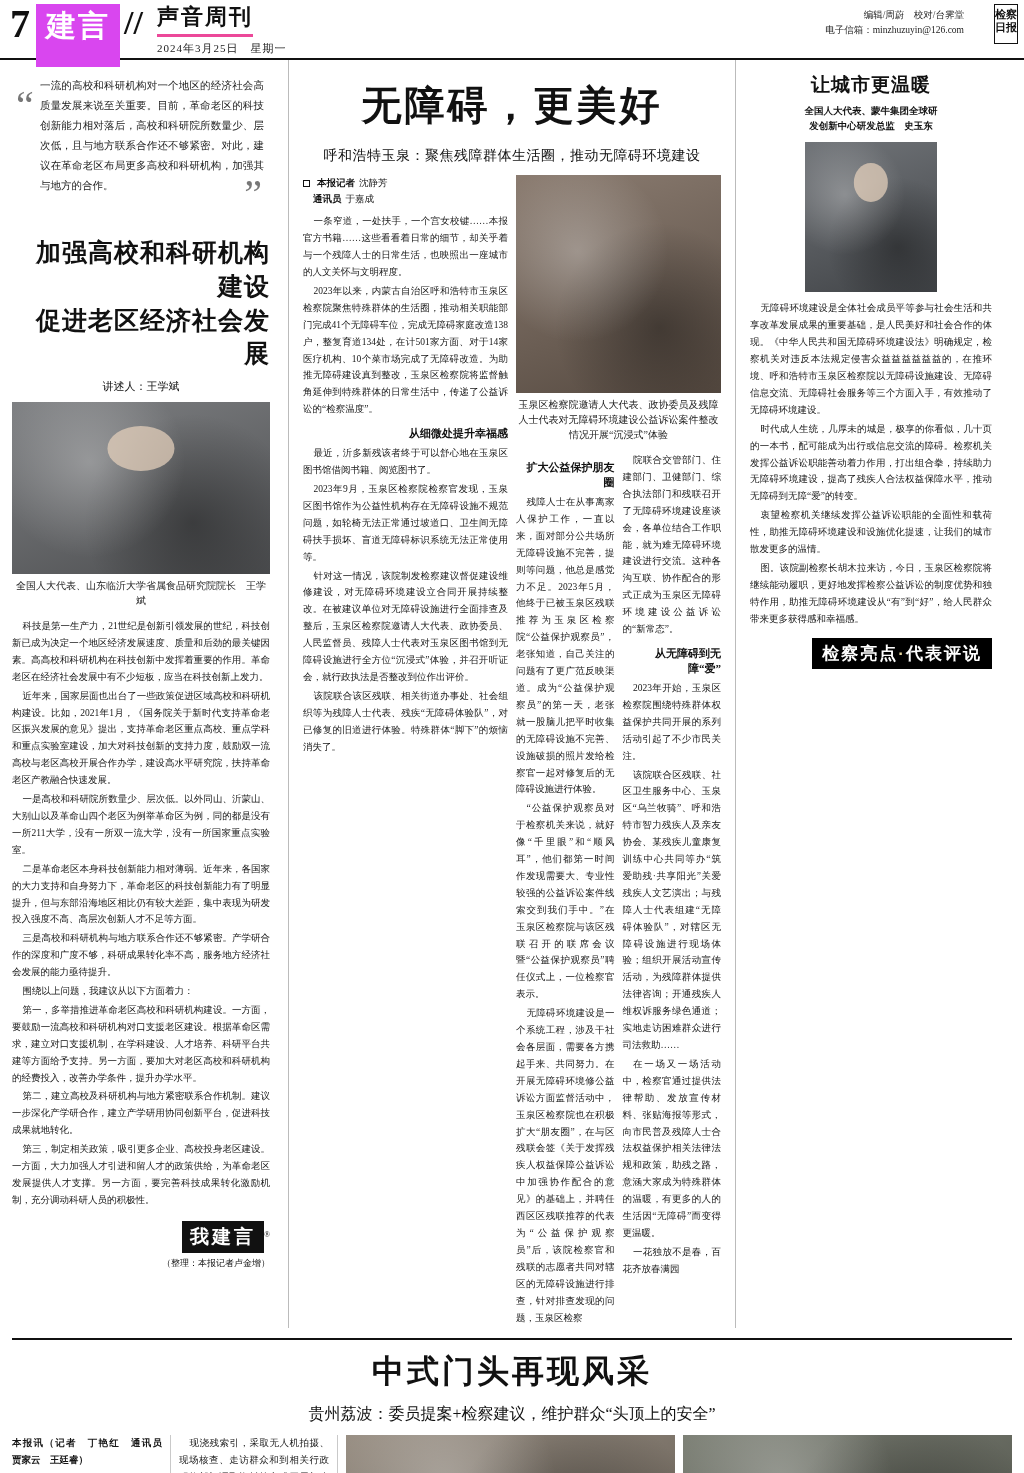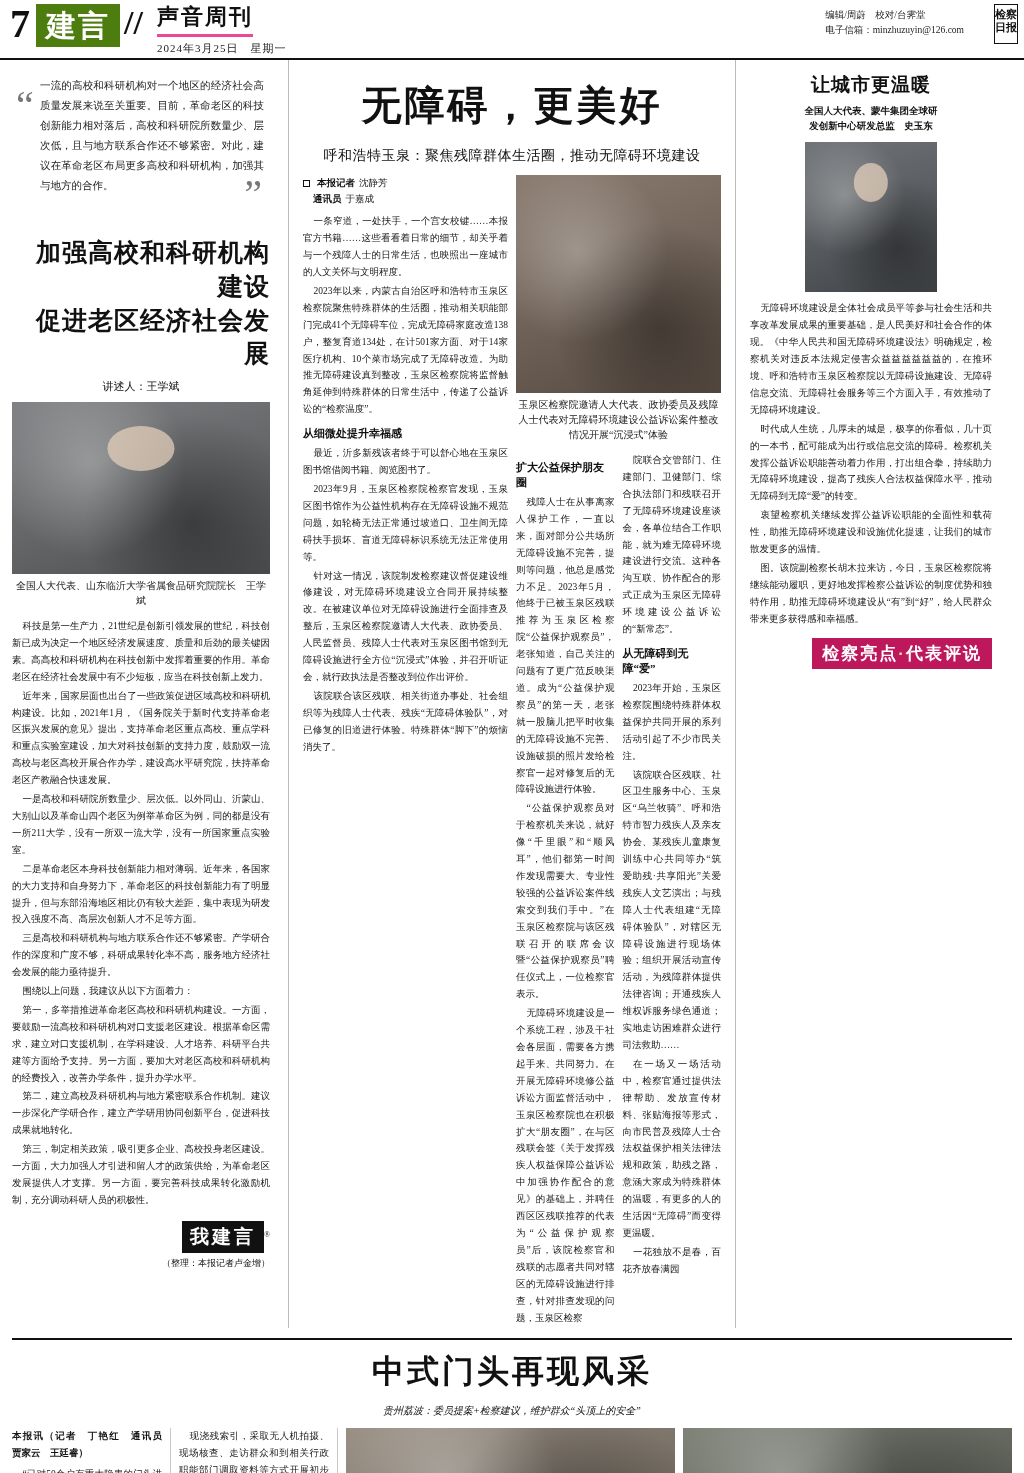--- a/index.html
+++ b/index.html
@@ -13,29 +13,29 @@
   }
   .page { position:relative; width:1024px; height:1473px; padding:0; }
 
   
   .masthead { position:relative; height:60px; border-bottom:2px solid #111; display:flex; align-items:flex-start; }
   .mh-pagenum {
     font-size:40px; font-weight:bold; line-height:1; padding:4px 6px 0 10px;
     font-family:"Liberation Serif", serif; color:#111;
   }
   .mh-logo-box {
-    background:#4d7c0f; color:#fff; font-size:30px; font-weight:bold;
-    padding:2px 10px 0 10px; margin-top:4px; letter-spacing:2px;
+    background:#d946ef; color:#fff; font-size:30px; font-weight:bold;
+    padding:2px 10px 20px 10px; margin-top:4px; letter-spacing:2px;
     font-family:"Liberation Sans", sans-serif;
   }
   .mh-slash { font-size:34px; font-weight:bold; margin:4px 0 0 4px; color:#111; }
   .mh-mid { margin-left:14px; margin-top:2px; }
   .mh-weekly { font-size:22px; font-weight:bold; letter-spacing:2px; border-bottom:3px solid #ec4899; padding-bottom:2px; display:inline-block;}
   .mh-date { font-size:11px; margin-top:4px; color:#222; letter-spacing:1px; }
-  .mh-right { margin-left:auto; font-size:9.5px; line-height:1.6; padding-right:60px; padding-top:8px; color:#222;}
+  .mh-right { margin-left:auto; text-align:right; font-size:9.5px; line-height:1.6; padding-right:60px; padding-top:8px; color:#222;}
   .mh-stamp {
     position:absolute; right:6px; top:4px; width:24px; height:40px;
     border:1.5px solid #111; font-size:11px; font-weight:bold; text-align:center;
     line-height:1.15; padding-top:3px; letter-spacing:0;
   }
 
   
   .cols { display:flex; }
   .rule-v { width:1px; background:#bbb; margin:0 8px; }
 
@@ -59,41 +59,41 @@
   .mark-wjy .reg { font-size:8px; vertical-align:super; }
   .editor-note { font-size:9px; text-align:right; margin-top:4px; }
 
   
   .colC { width:430px; padding:8px 6px 0 6px; }
   .title-main { text-align:center; font-size:40px; font-weight:bold; letter-spacing:3px; margin:10px 0 0; }
   .subtitle-main { text-align:center; font-size:14px; margin:14px 0 10px; letter-spacing:0.5px; }
   .byline { font-size:9.5px; line-height:1.7; }
   .byline .row { display:flex; gap:4px; align-items:center;}
   .byline .sq { display:inline-block; width:7px; height:7px; border:1px solid #111; margin-right:3px; }
-  .sub2 { font-size:11px; font-weight:bold; margin:8px 0 4px; }
+  .sub2 { font-size:11px; font-weight:bold; margin:8px 0 4px;text-align:right; }
   .photoC { width:100%; height:218px; background:#7b6a5d; }
   .three { display:flex; gap:8px; }
   .three > div { flex:1; }
 
   
   .colR { width:260px; padding:8px 12px 0 6px; }
   .r-title { text-align:center; font-size:19px; font-weight:bold; margin:4px 0 6px; letter-spacing:1px;}
   .r-sub { text-align:center; font-size:9.5px; line-height:1.6; font-weight:bold; }
   .photoR { width:132px; height:150px; background:#5d6166; margin:8px auto 8px; }
   .badge-bar { margin:10px 0 4px; text-align:right; }
   .badge {
-    display:inline-block; background:#be185d; color:#fff; font-weight:bold; font-size:17px;
+    display:inline-block; background:#000000; color:#fff; font-weight:bold; font-size:17px;
     padding:4px 10px; letter-spacing:2px; font-family:"Liberation Sans",sans-serif;
   }
   .badge .accent { color:#e8d8a0; }
 
   
   .sec2 { border-top:2px solid #111; margin:10px 12px 0; padding-top:10px; }
   .sec2-title { text-align:center; font-size:32px; font-weight:bold; letter-spacing:3px; }
-  .sec2-sub { text-align:center; font-size:10px; margin:10px 0 10px;font-style:italic; }
+  .sec2-sub { text-align:center; font-size:16px; margin:10px 0 10px; }
   .sec2-cols { display:flex; }
   .photoM { width:100%; height:140px; background:#8a7f72; }
   .photoM2 { width:100%; height:140px; background:#6b6f63; }
   .bold { font-weight:bold; }
 
   
   .ph { position:relative; overflow:hidden; }
   .ph::before {
     content:""; position:absolute; inset:0;
     background:

